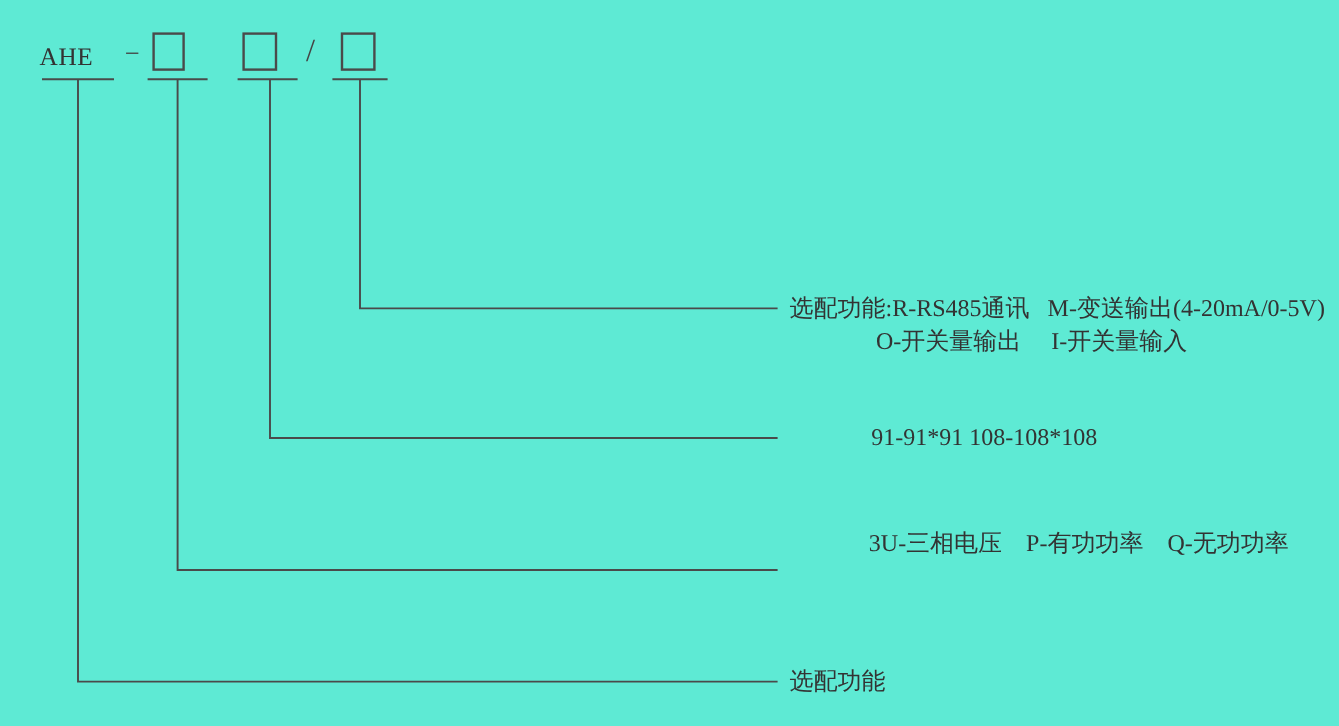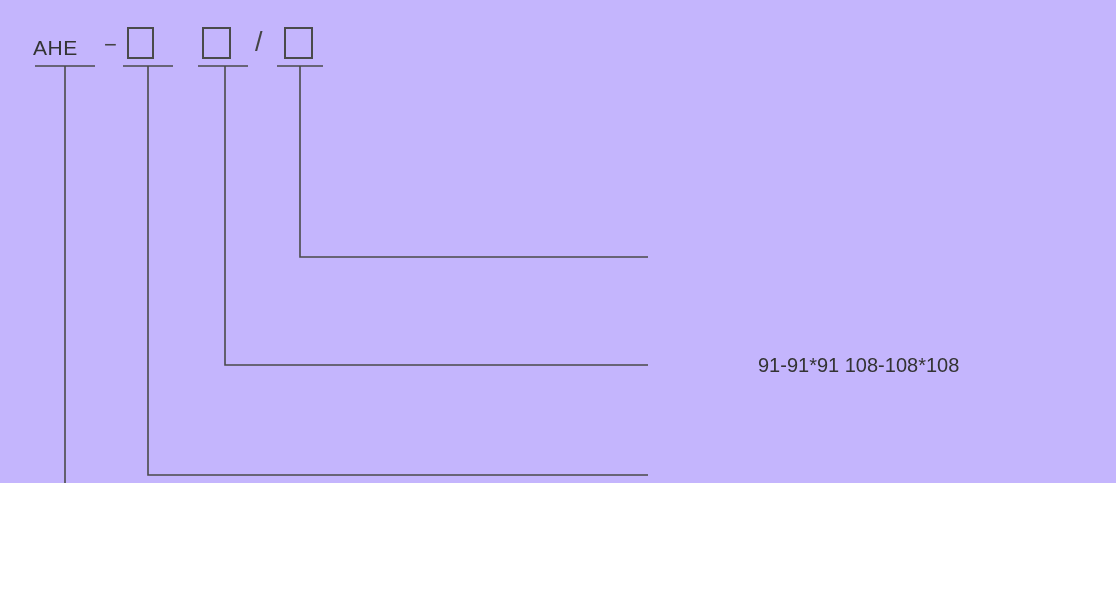--- a/index.html
+++ b/index.html
@@ -1,20 +1,20 @@
 <!DOCTYPE html>
 <html><head>
 <meta charset="utf-8">
 <style>
   html,body{margin:0;padding:0;background:#fff;}
   .stage{
     position:relative;
-    width:1116px;height:483px;
-    background:#c4b5fd;
-    font-family:Liberation Sans, sans-serif;
+    width:1116px;height:605px;
+    background:#5eead4;
+    font-family:Liberation Serif, serif;
     color:#333;
     overflow:hidden;
   }
   .overlay{position:absolute;left:0;top:0;width:1116px;height:605px;}
   .code-text{
     position:absolute;
     color:#333333;
     white-space:pre;
     line-height:1;
   }
@@ -31,21 +31,21 @@
     display:block;
     height:28px;
     line-height:28px;
     white-space:pre;
   }
   .ann-1{top:243px;}
   .ann-2{top:351px;}
   .ann-3{top:439px;}
   .ann-4{top:554px;}
   .ann-1 .line.cont{margin-left:72px;}
-  .ann-2 .line.cont{margin-left:100px;}
+  .ann-2 .line.cont{margin-left:68px;}
   .ann-3 .line.cont{margin-left:66px;}
 </style>
 </head>
 <body>
 
 <div class="stage">
 
   <svg class="overlay" viewBox="0 0 1116 605" xmlns="http://www.w3.org/2000/svg" fill="none" stroke="#4a4a4a" stroke-width="1.6">
 
     <rect x="128" y="28" width="25" height="30" stroke-width="2"></rect>
@@ -60,25 +60,30 @@
     <path d="M300 66 V257 H648"></path>
     <path d="M225 66 V365 H648"></path>
     <path d="M148 66 V475 H648"></path>
     <path d="M65 66 V568 H648"></path>
   </svg>
 
   <span class="code-text ahe">AHE</span>
   <span class="code-text dash">−</span>
   <span class="code-text slash">/</span>
 
+  <div class="annotation ann-1">
+    <span class="line">选配功能:R-RS485通讯   M-变送输出(4-20mA/0-5V)</span>
+    <span class="line cont">O-开关量输出     I-开关量输入</span>
+  </div>
 
   <div class="annotation ann-2">
     <span class="line cont">91-91*91 108-108*108</span>
   </div>
 
   <div class="annotation ann-3">
+    <span class="line cont">3U-三相电压    P-有功功率    Q-无功功率</span>
   </div>
 
   <div class="annotation ann-4">
     <span class="line">选配功能</span>
   </div>
 
 </div>
 
 </body></html>

